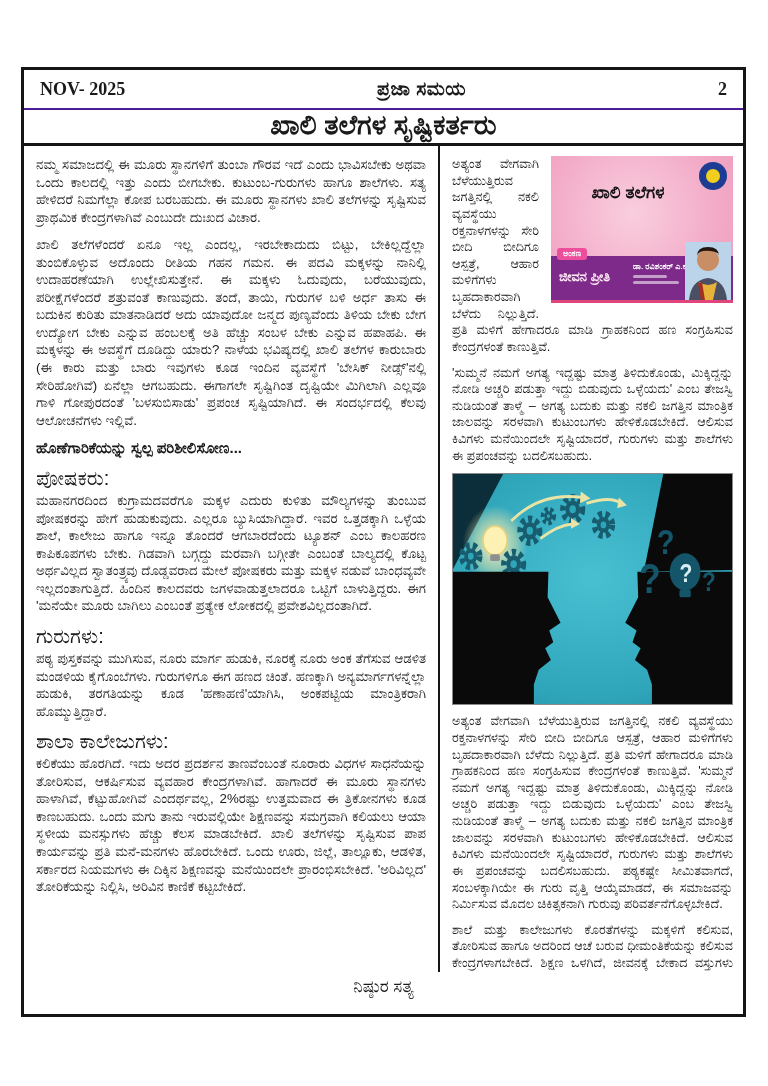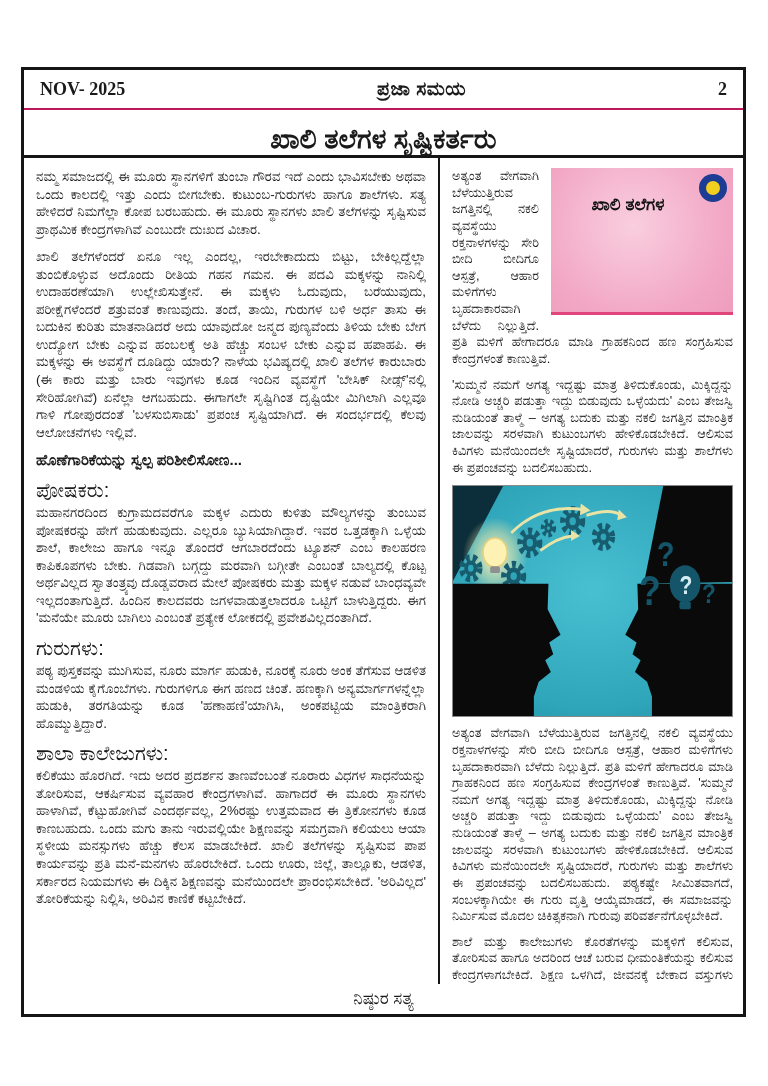--- a/index.html
+++ b/index.html
@@ -1,26 +1,26 @@
 <!DOCTYPE html>
 <html><head>
 <meta charset="utf-8">
 <style>
   * { margin:0; padding:0; box-sizing:border-box; }
   html,body { width:768px; height:1086px; background:#ffffff; font-family:"Liberation Sans", sans-serif; color:#1a1a1a; }
   .page { position:relative; width:768px; height:1086px; background:#fff; overflow:hidden; }
   .sheet { position:absolute; left:21px; top:67px; width:725px; height:950px; border:3px solid #151515; background:#fff; }
 
   
-  .hdr { height:40px; display:flex; align-items:center; justify-content:space-between; border-bottom:2px solid #be185d; padding:0 16px; }
+  .hdr { height:40px; display:flex; align-items:center; justify-content:space-between; border-bottom:2px solid #4c1d95; padding:0 16px; }
   .hdr-date, .hdr-page { font-family:"Liberation Serif", serif; font-weight:bold; font-size:18px; }
   .hdr-title { font-weight:bold; font-size:19px; letter-spacing:.5px; }
 
   
-  .title-band { height:48px; display:flex; align-items:flex-end; justify-content:center; border-bottom:3px solid #151515; }
+  .title-band { height:36px; display:flex; align-items:flex-start; justify-content:center; border-bottom:3px solid #151515; }
   .title-band h1 { font-size:27px; font-weight:bold; }
 
   
   .body-cols { display:flex; height:826px; overflow:hidden; }
   .col { padding:10px 12px 0 12px; }
   .col-left { width:416px; border-right:2px solid #151515; }
   .col-right { flex:1; padding-left:12px; padding-right:10px; }
   .col p { text-align:justify; font-size:13.3px; line-height:1.32; margin-bottom:10px; }
   .col-right p { font-size:12.8px; line-height:1.3; margin-bottom:9px; }
   .sec-head { text-align:left; font-size:15px; font-weight:bold; margin:4px 0 10px; }
@@ -85,20 +85,37 @@
 
       <div class="col col-right">
 
         <div class="rc-top">
           <div class="promo-card">
             <div class="promo-logo">
                 <div class="inner"></div>
               </div>
             <div class="promo-title">
               <div>ಖಾಲಿ ತಲೆಗಳ</div>
+            </div>
+            <div class="promo-strip">
+              <span class="promo-badge">ಅಂಕಣ</span>
+              <span class="promo-column-name">ಜೀವನ ಪ್ರೀತಿ</span>
+              <div class="promo-author">
+                <span>ಡಾ. ರವಿಶಂಕರ್ ಎ.ಕೆ</span>
+                <div class="tiny-line l1"></div>
+                <div class="tiny-line l2"></div>
+              </div>
+              <svg class="promo-photo" width="46" height="58" viewBox="0 0 46 58">
+                <rect x="0" y="0" width="46" height="58" fill="#bcd4ea"></rect>
+                <circle cx="23" cy="18" r="11" fill="#c98e63"></circle>
+                <path d="M12,14 Q12,5 23,5 Q34,5 34,14 L34,12 Q28,8 18,9 Q13,10 12,14 Z" fill="#23160f"></path>
+                <path d="M4,58 Q6,38 23,36 Q40,38 42,58 Z" fill="#4a4f63"></path>
+                <path d="M14,40 L18,58 L28,58 L32,40 Q23,46 14,40 Z" fill="#e6b23a"></path>
+                <path d="M13,41 L16,58 L20,58 L17,40 Z" fill="#a03224"></path>
+              </svg>
             </div>
           </div>
           <p>ಅತ್ಯಂತ ವೇಗವಾಗಿ ಬೆಳೆಯುತ್ತಿರುವ ಜಗತ್ತಿನಲ್ಲಿ ನಕಲಿ ವ್ಯವಸ್ಥೆಯು ರಕ್ತನಾಳಗಳನ್ನು ಸೇರಿ ಬೀದಿ ಬೀದಿಗೂ ಆಸ್ಪತ್ರೆ, ಆಹಾರ ಮಳಿಗೆಗಳು ಬೃಹದಾಕಾರವಾಗಿ ಬೆಳೆದು ನಿಲ್ಲುತ್ತಿದೆ. ಪ್ರತಿ ಮಳಿಗೆ ಹೇಗಾದರೂ ಮಾಡಿ ಗ್ರಾಹಕನಿಂದ ಹಣ ಸಂಗ್ರಹಿಸುವ ಕೇಂದ್ರಗಳಂತೆ ಕಾಣುತ್ತಿವೆ.</p>
           <p>'ಸುಮ್ಮನೆ ನಮಗೆ ಅಗತ್ಯ ಇದ್ದಷ್ಟು ಮಾತ್ರ ತಿಳಿದುಕೊಂಡು, ಮಿಕ್ಕಿದ್ದನ್ನು ನೋಡಿ ಅಚ್ಚರಿ ಪಡುತ್ತಾ ಇದ್ದು ಬಿಡುವುದು ಒಳ್ಳೆಯದು' ಎಂಬ ತೇಜಸ್ವಿ ನುಡಿಯಂತೆ ತಾಳ್ಮೆ – ಅಗತ್ಯ ಬದುಕು ಮತ್ತು ನಕಲಿ ಜಗತ್ತಿನ ಮಾಂತ್ರಿಕ ಜಾಲವನ್ನು ಸರಳವಾಗಿ ಕುಟುಂಬಗಳು ಹೇಳಿಕೊಡಬೇಕಿದೆ. ಆಲಿಸುವ ಕಿವಿಗಳು ಮನೆಯಿಂದಲೇ ಸೃಷ್ಟಿಯಾದರೆ, ಗುರುಗಳು ಮತ್ತು ಶಾಲೆಗಳು ಈ ಪ್ರಪಂಚವನ್ನು ಬದಲಿಸಬಹುದು.</p>
         </div>
 
         <div class="illus">
           <svg viewBox="0 0 345 235" preserveAspectRatio="none">
             <defs>
               <radialGradient id="bgTeal" cx="50%" cy="45%" r="75%">

